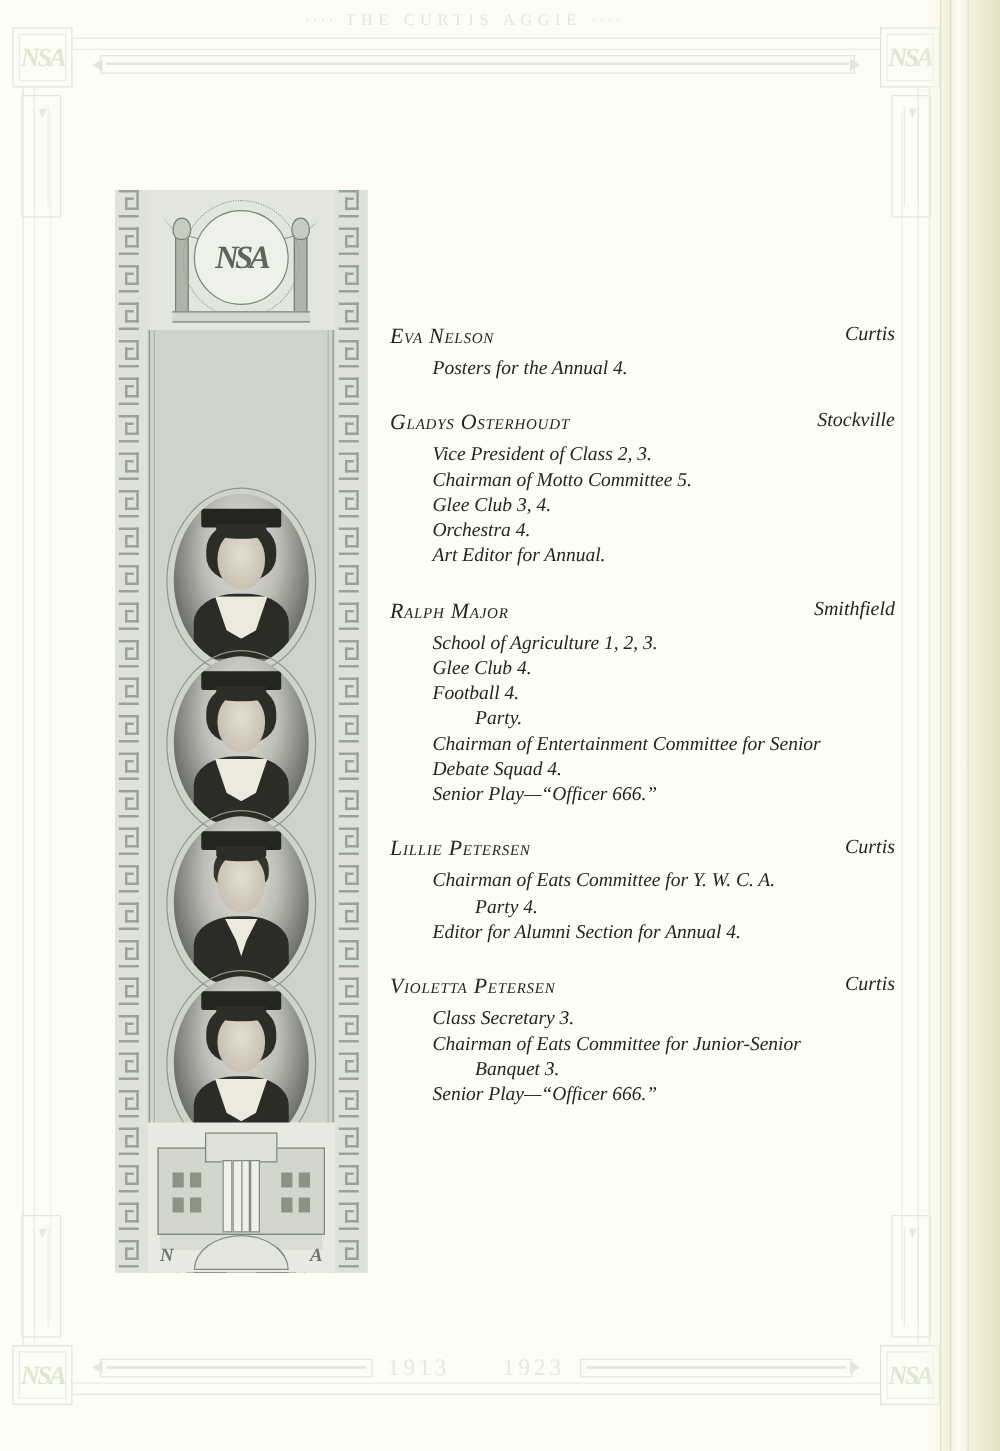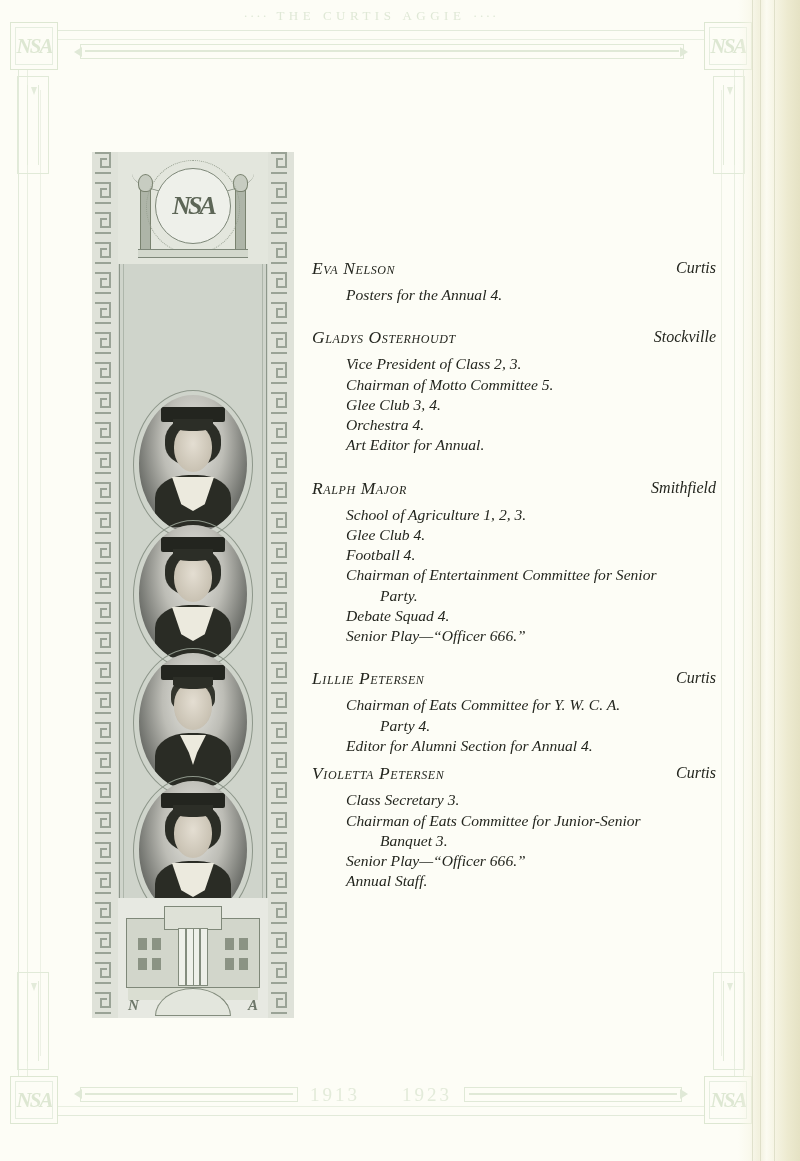--- a/index.html
+++ b/index.html
@@ -776,48 +776,47 @@
       </div>
       <div class="entry" style="margin-bottom: 22px;">
         <div class="ehead">
           <div class="ename">Ralph Major</div>
           <div class="etown">Smithfield</div>
         </div>
         <div class="acts">
           <div class="act">School of Agriculture 1, 2, 3.</div>
           <div class="act">Glee Club 4.</div>
           <div class="act">Football 4.</div>
+          <div class="act cont">Party.</div>
           <div class="act">Chairman of Entertainment Committee for Senior</div>
-          <div class="act cont">Party.</div>
           <div class="act">Debate Squad 4.</div>
           <div class="act">Senior Play—“Officer 666.”</div>
         </div>
       </div>
-      <div class="entry" style="margin-bottom: 7px;">
+      <div class="entry" style="margin-bottom: 22px;">
         <div class="ehead">
           <div class="ename">Lillie Petersen</div>
           <div class="etown">Curtis</div>
         </div>
         <div class="acts">
           <div class="act">Chairman of Eats Committee for Y. W. C. A.</div>
           <div class="act cont">Party 4.</div>
           <div class="act">Editor for Alumni Section for Annual 4.</div>
         </div>
       </div>
       <div class="entry" style="margin-bottom: 22px;">
         <div class="ehead">
           <div class="ename">Violetta Petersen</div>
           <div class="etown">Curtis</div>
         </div>
         <div class="acts">
           <div class="act">Class Secretary 3.</div>
           <div class="act">Chairman of Eats Committee for Junior-Senior</div>
           <div class="act cont">Banquet 3.</div>
           <div class="act">Senior Play—“Officer 666.”</div>
-          <div class="act">Annual Staff.</div>
         </div>
       </div>
     </div>
 
 
   <div class="gutter">
     <div class="gutter-line" style="left:14px;"></div>
     <div class="gutter-line" style="left:22px;"></div>
     <div class="gutter-line" style="left:36px;"></div>
   </div>

